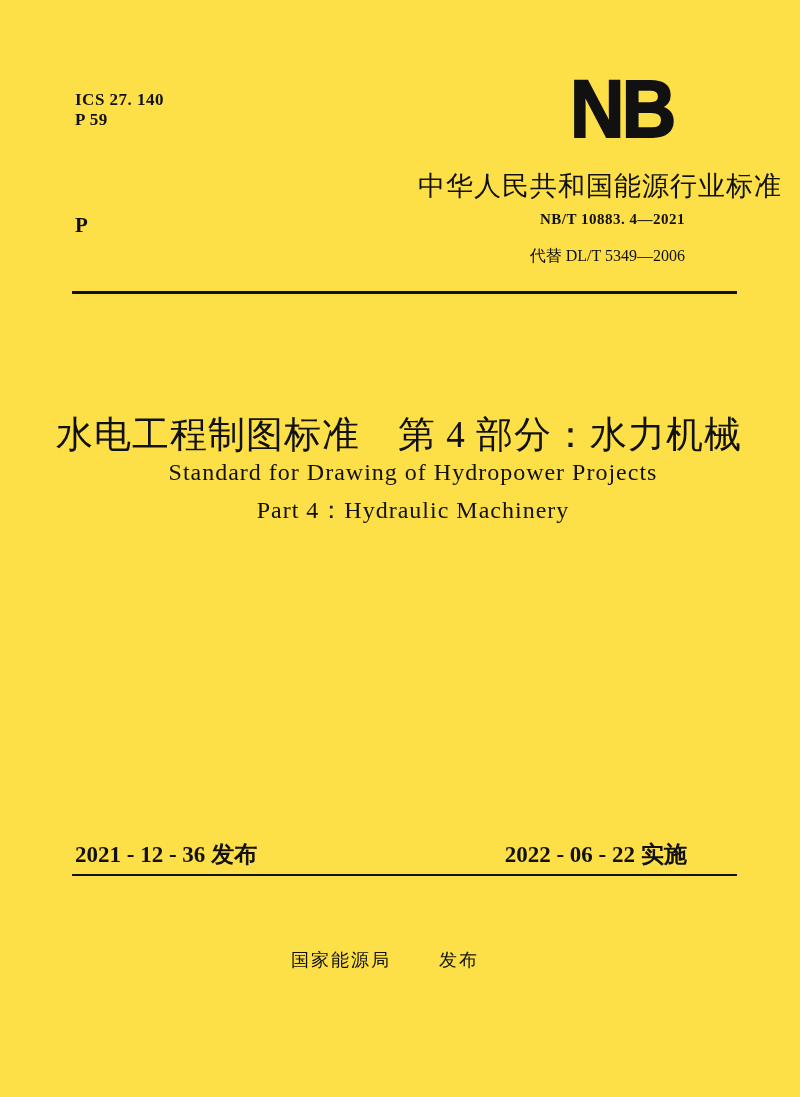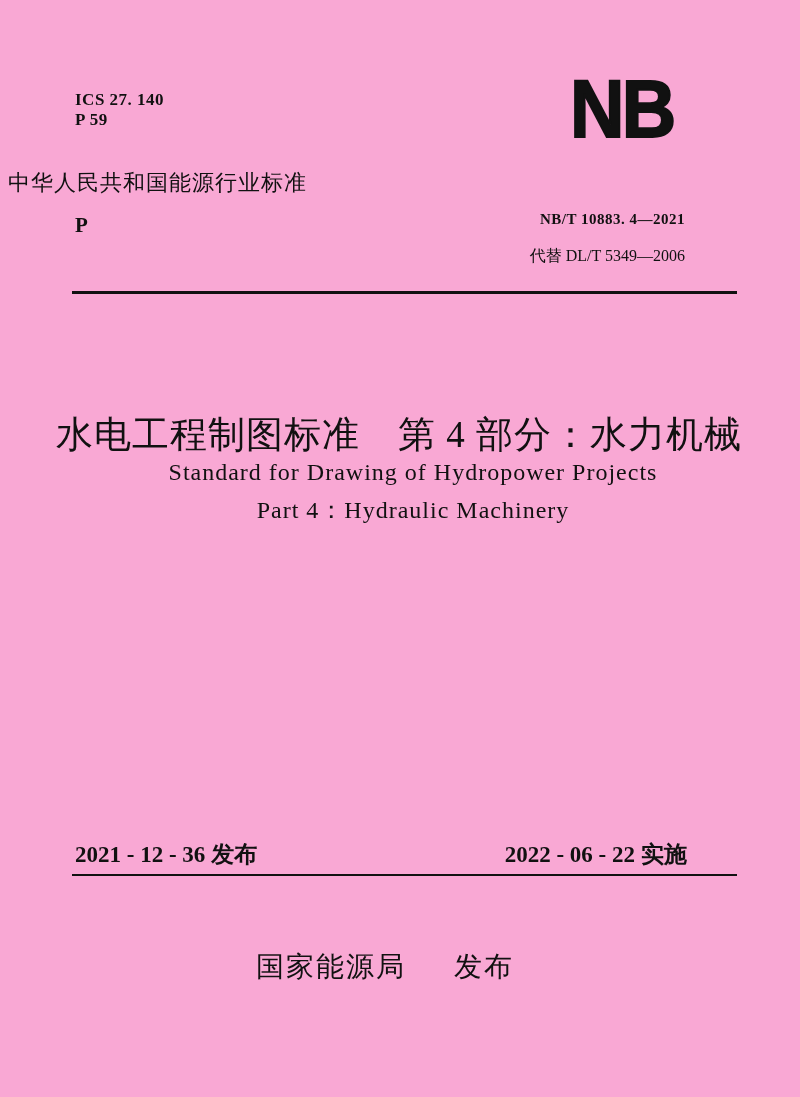--- a/index.html
+++ b/index.html
@@ -4,21 +4,21 @@
 <style>
   html, body {
     margin: 0;
     padding: 0;
     background: #ffffff;
   }
   .page {
     position: relative;
     width: 800px;
     height: 1097px;
-    background: #f9a8d4;
+    background: #fde047;
     color: #111111;
     overflow: hidden;
     font-family: "Liberation Serif", serif;
   }
   .ics-block {
     position: absolute;
     left: 75px;
     top: 90px;
     font-family: "Liberation Serif", serif;
     font-weight: bold;
@@ -34,26 +34,26 @@
     font-weight: bold;
     font-size: 82px;
     line-height: 82px;
     letter-spacing: -3px;
     transform: scaleX(0.92);
     transform-origin: left top;
     -webkit-text-stroke: 2px #111111;
   }
   .std-category {
     position: absolute;
-    left: 8px;
+    left: 16px;
     top: 168px;
     width: 766px; 
-    text-align: left;
+    text-align: right;
     font-family: "Liberation Sans", sans-serif;
-    font-size: 22px;
+    font-size: 27px;
     letter-spacing: 1px;
     font-weight: 500;
   }
   .doc-class {
     position: absolute;
     left: 75px;
     top: 213px;
     font-weight: bold;
     font-size: 21px;
   }
@@ -123,21 +123,21 @@
     font-size: 23px;
     margin-left: 6px;
   }
   .publisher-row {
     position: absolute;
     left: 0;
     top: 948px;
     width: 770px;
     text-align: center;
     font-family: "Liberation Sans", sans-serif;
-    font-size: 28px;
+    font-size: 18px;
     letter-spacing: 2px;
     font-weight: 500;
   }
   .publisher-gap {
     display: inline-block;
     width: 48px;
   }
 </style>
 </head>
 <body>

